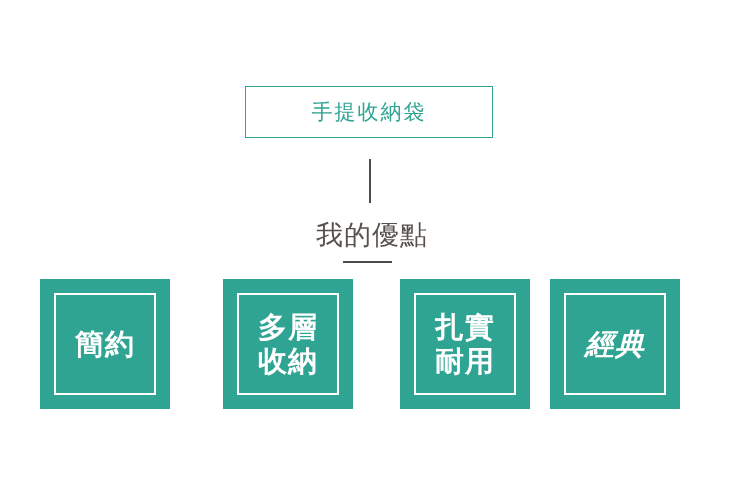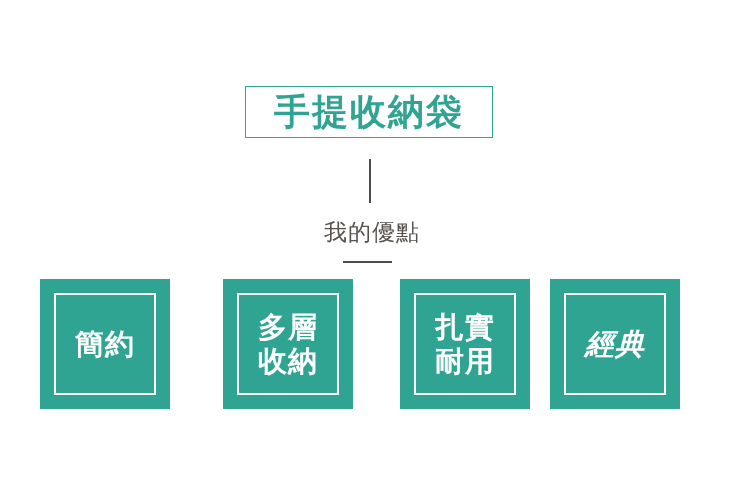--- a/index.html
+++ b/index.html
@@ -26,41 +26,41 @@
     top: 86px;
     width: 248px;
     height: 52px;
     border: 1px solid var(--teal, #2FA492);
     display: flex;
     align-items: center;
     justify-content: center;
   }
   .title-text {
     color: var(--teal, #2FA492);
-    font-size: 36px;
-    font-weight: bold;
+    font-size: 21px;
+    font-weight: normal;
     letter-spacing: 2px;
     white-space: nowrap;
   }
   .v-line {
     position: absolute;
     left: 369px;
     top: 159px;
     width: 2px;
     height: 44px;
     background: var(--line, #4C4C4C);
   }
   .subtitle {
     position: absolute;
     left: 0;
     top: 217px;
     width: 744px;
     text-align: center;
     color: var(--dark_text, #57514B);
-    font-size: 23px;
+    font-size: 27px;
     letter-spacing: 1px;
     white-space: nowrap;
   }
   .subtitle-underline {
     position: absolute;
     left: 343px;
     top: 261px;
     width: 49px;
     height: 2px;
     background: var(--line, #4C4C4C);

